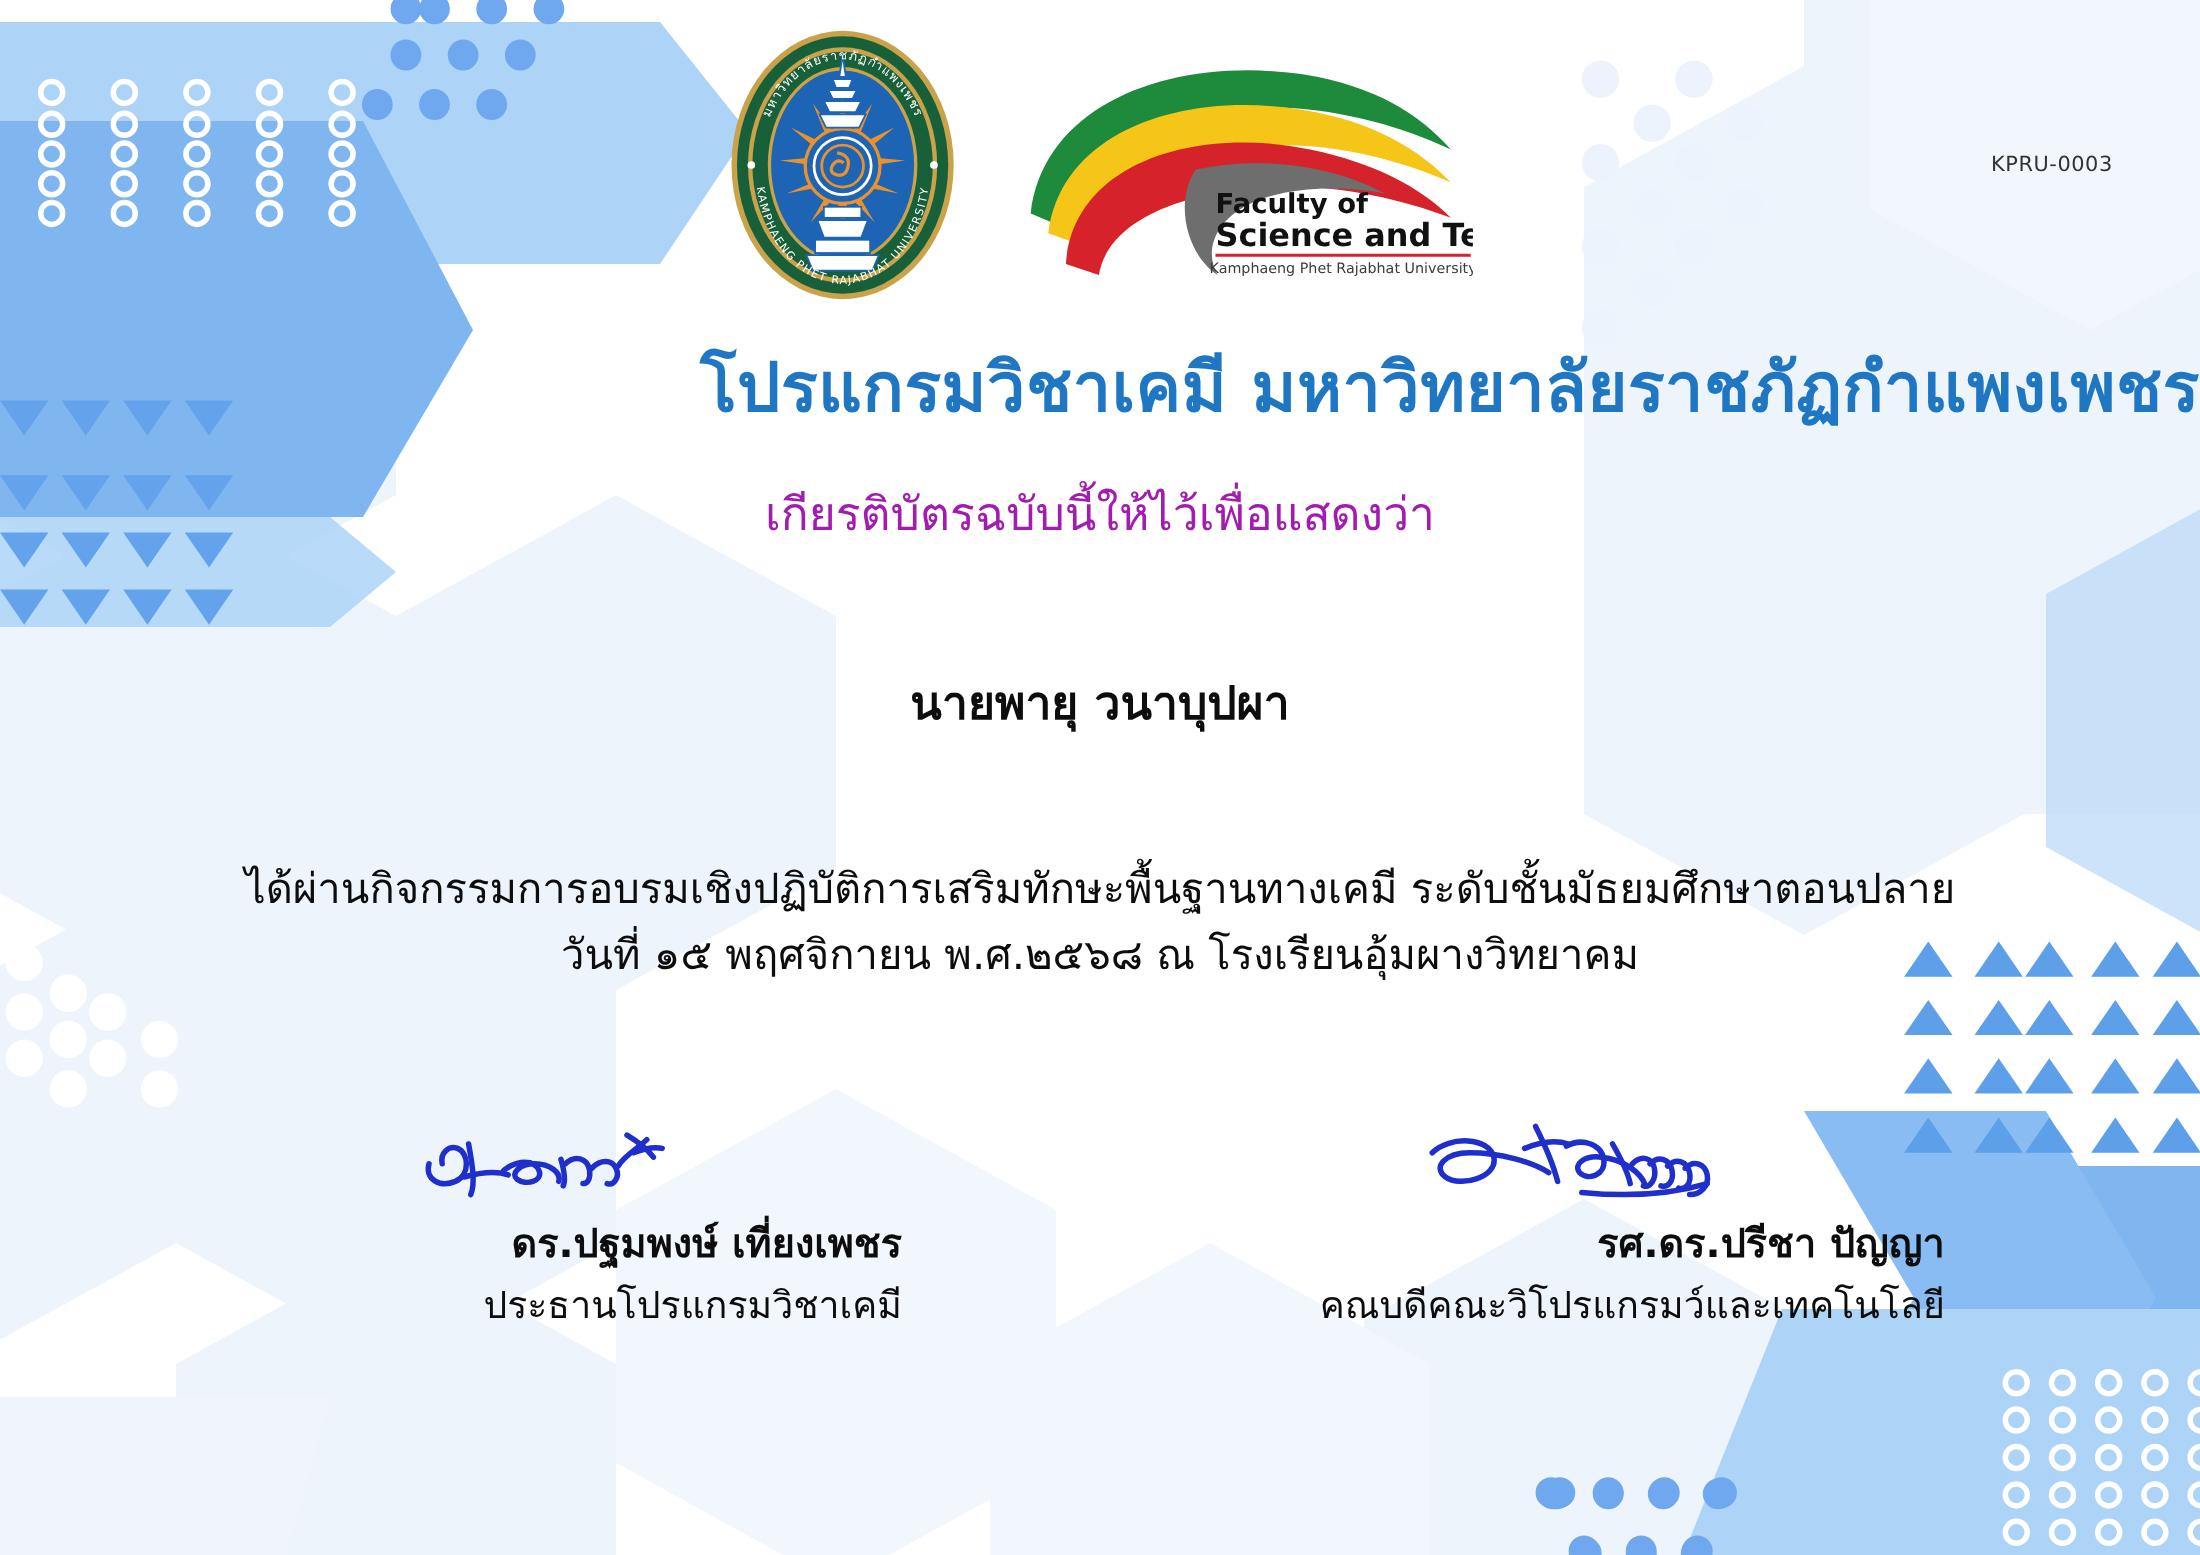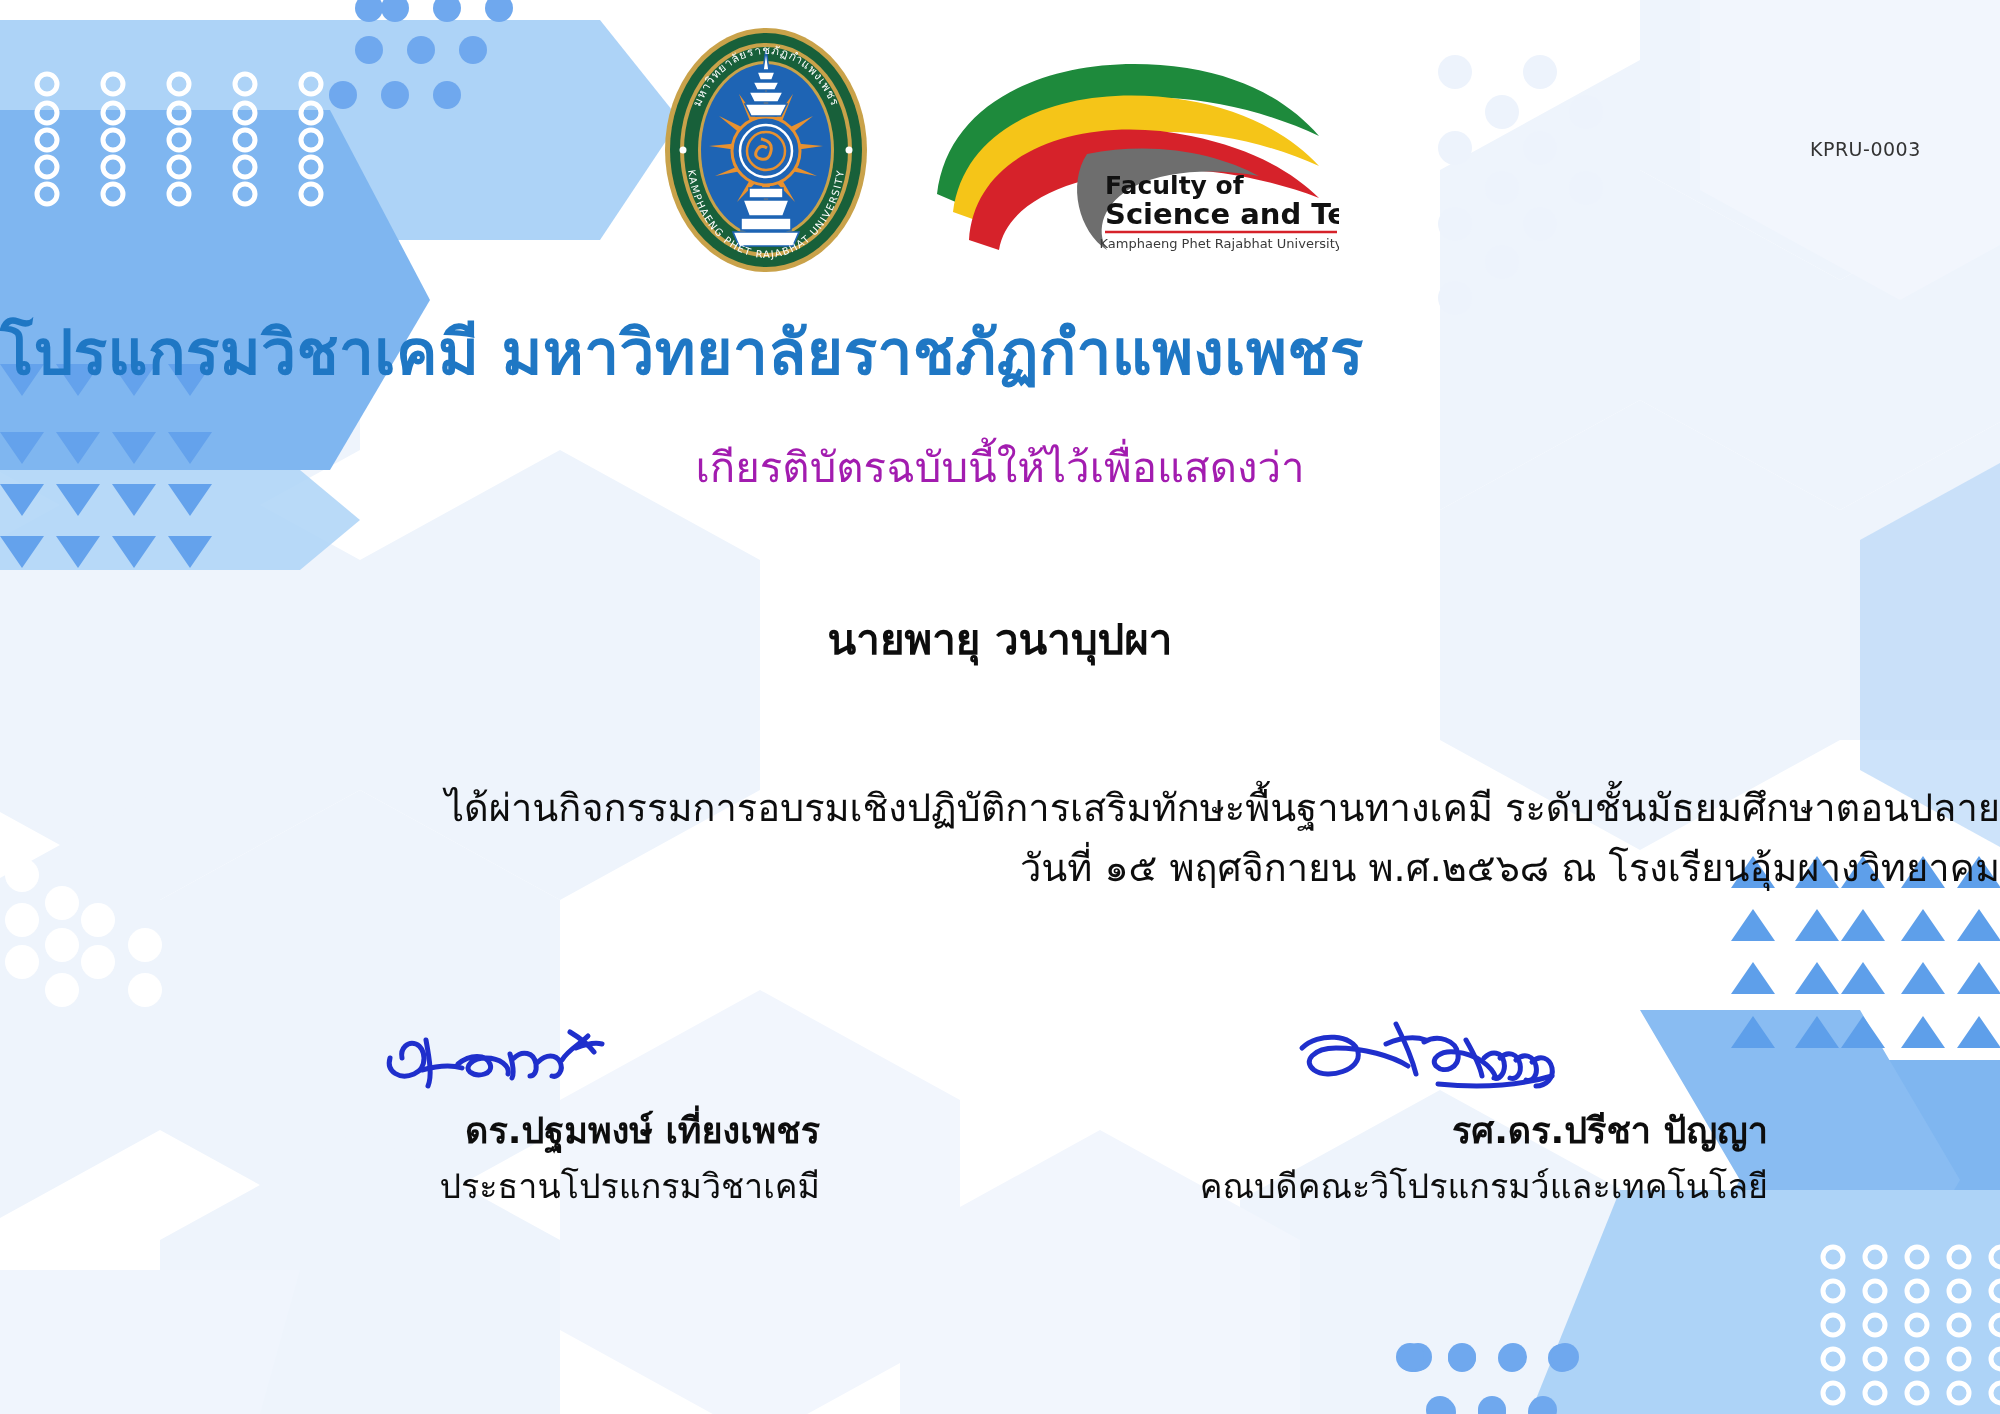--- a/index.html
+++ b/index.html
@@ -47,21 +47,21 @@
     justify-content: center;
     align-items: center;
     gap: 48px;
   }
 
   .title {
     position: absolute;
     top: 318px;
     left: 0;
     width: 2000px;
-    text-align: left;
+    text-align: right;
     color: #1F77C4;
     font-size: 62px;
     font-weight: bold;
     line-height: 1.12;
     letter-spacing: 0.5px;
   }
 
   .subtitle {
     position: absolute;
     top: 443px;
@@ -82,21 +82,21 @@
     color: #0d0d0d;
     font-size: 42px;
     font-weight: bold;
   }
 
   .body-text {
     position: absolute;
     top: 778px;
     left: 0;
     width: 2000px;
-    text-align: right;
+    text-align: center;
     color: #0d0d0d;
     font-size: 38px;
     line-height: 1.58;
   }
   .body-text div { white-space: nowrap; }
 
   .sig-block {
     position: absolute;
     top: 1010px;
     width: 640px;

